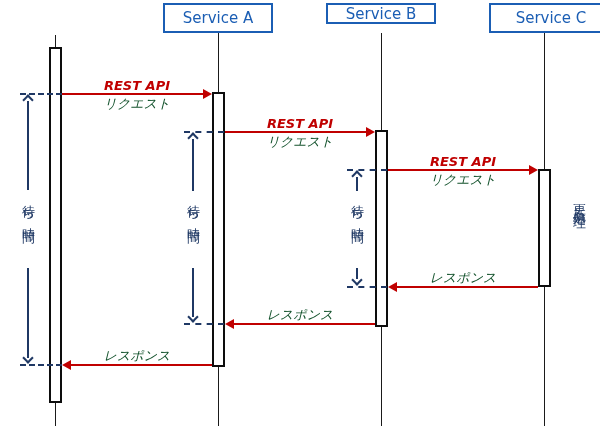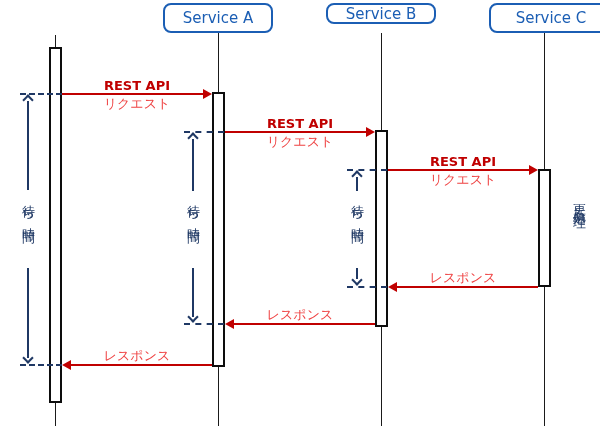--- a/index.html
+++ b/index.html
@@ -4,29 +4,29 @@
 <style>
   html,body{margin:0;padding:0;background:#fff;}
   .diagram{
     position:relative;width:600px;height:429px;background:#ffffff;
     font-family:"DejaVu Sans","Liberation Sans",sans-serif;overflow:hidden;
   }
   .diagram *{box-sizing:border-box;}
   .lifeline{position:absolute;width:1px;background:#1a1a1a;z-index:1;}
   .actor{position:absolute;display:flex;align-items:center;justify-content:center;z-index:5;}
   .actor-dark{background:#333F50;border:1px solid #242d3c;color:#ffffff;font-weight:bold;font-size:16px;letter-spacing:1px;}
-  .actor-svc{background:#ffffff;border:2px solid #1B5EB4;border-radius:8px;color:#1B5EB4;font-size:15px;}
+  .actor-svc{background:#ffffff;border:2px solid #1B5EB4;border-radius:0;color:#1B5EB4;font-size:15px;}
   .bar{position:absolute;width:13px;background:#ffffff;border:2px solid #0d0d0d;z-index:2;}
   .dash{position:absolute;height:0;border-top:2px dashed #1F3864;z-index:3;}
   .mline{position:absolute;height:2px;background:#C00000;z-index:4;}
   .mhead-r{position:absolute;width:0;height:0;border-top:5px solid transparent;border-bottom:5px solid transparent;border-left:9px solid #C00000;z-index:4;}
   .mhead-l{position:absolute;width:0;height:0;border-top:5px solid transparent;border-bottom:5px solid transparent;border-right:9px solid #C00000;z-index:4;}
-  .mlabel{position:absolute;text-align:center;font-size:13px;line-height:15px;z-index:4;white-space:nowrap;}
+  .mlabel{position:absolute;text-align:center;font-size:13px;line-height:15px;z-index:4;white-space:nowrap;font-style:italic;}
   .lab-main{color:#C00000;font-weight:600;}
-  .lab-sub{color:#ef4444;}
+  .lab-sub{color:#14532d;}
   .vline{position:absolute;width:2px;background:#1F3864;z-index:3;}
   .chev{position:absolute;width:8px;height:8px;z-index:3;}
   .chev-up{border-top:2px solid #1F3864;border-left:2px solid #1F3864;transform:rotate(45deg);}
   .chev-down{border-bottom:2px solid #1F3864;border-right:2px solid #1F3864;transform:rotate(45deg);}
   .vtext{
     position:absolute;writing-mode:vertical-rl;text-orientation:upright;
     color:#1F3864;font-size:13px;letter-spacing:4px;line-height:17px;z-index:3;white-space:nowrap;
   }
 </style>
 </head>

